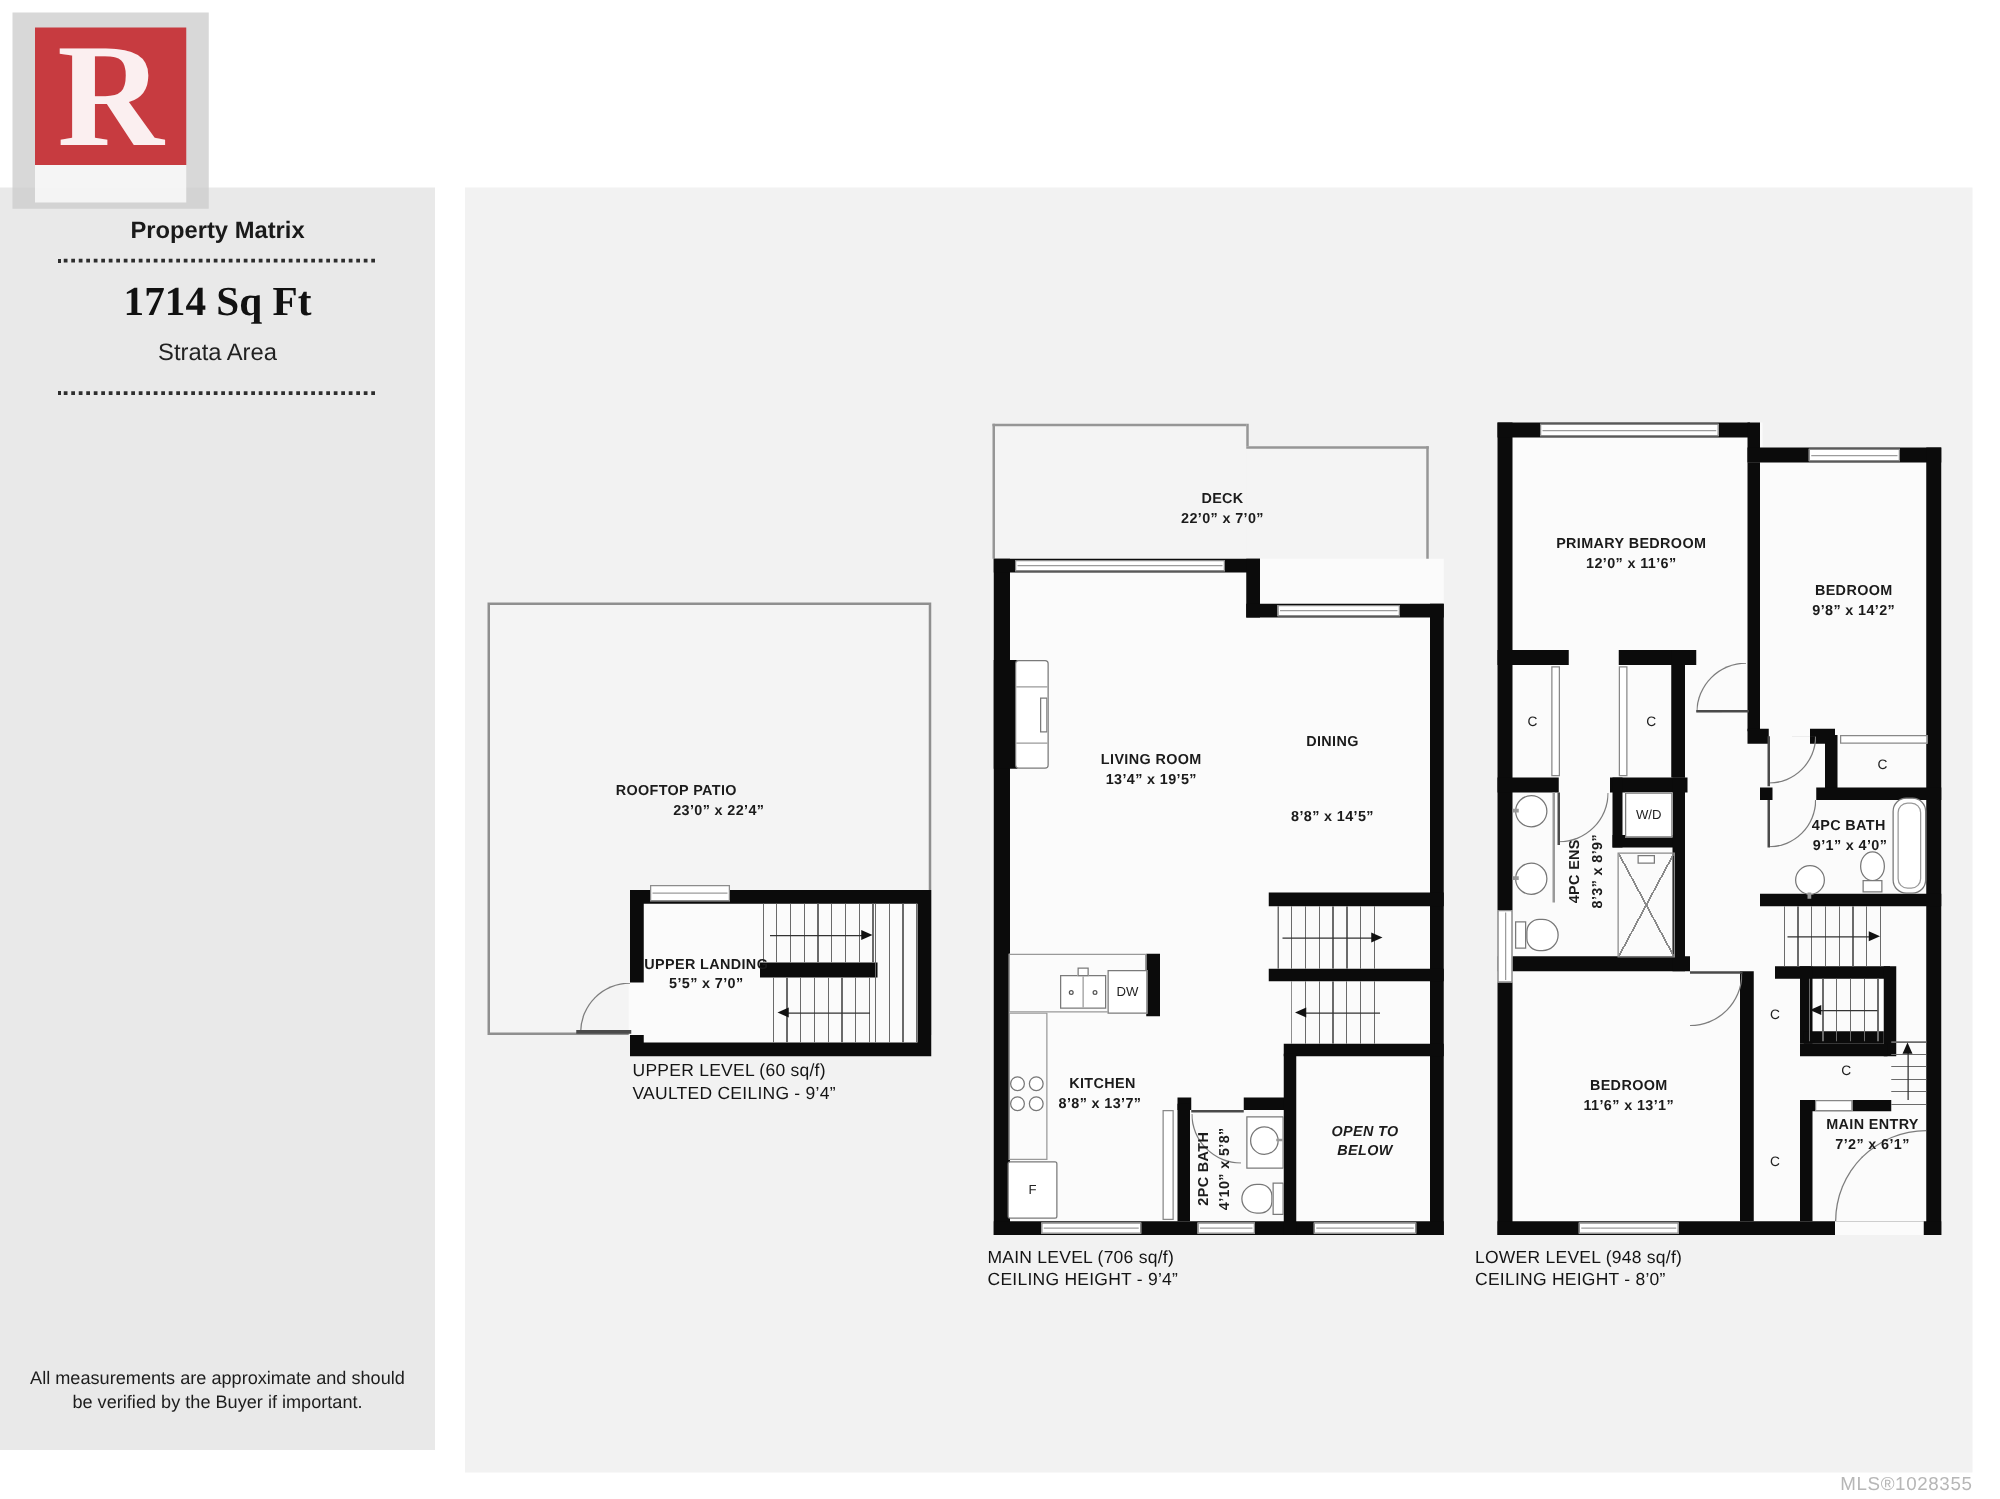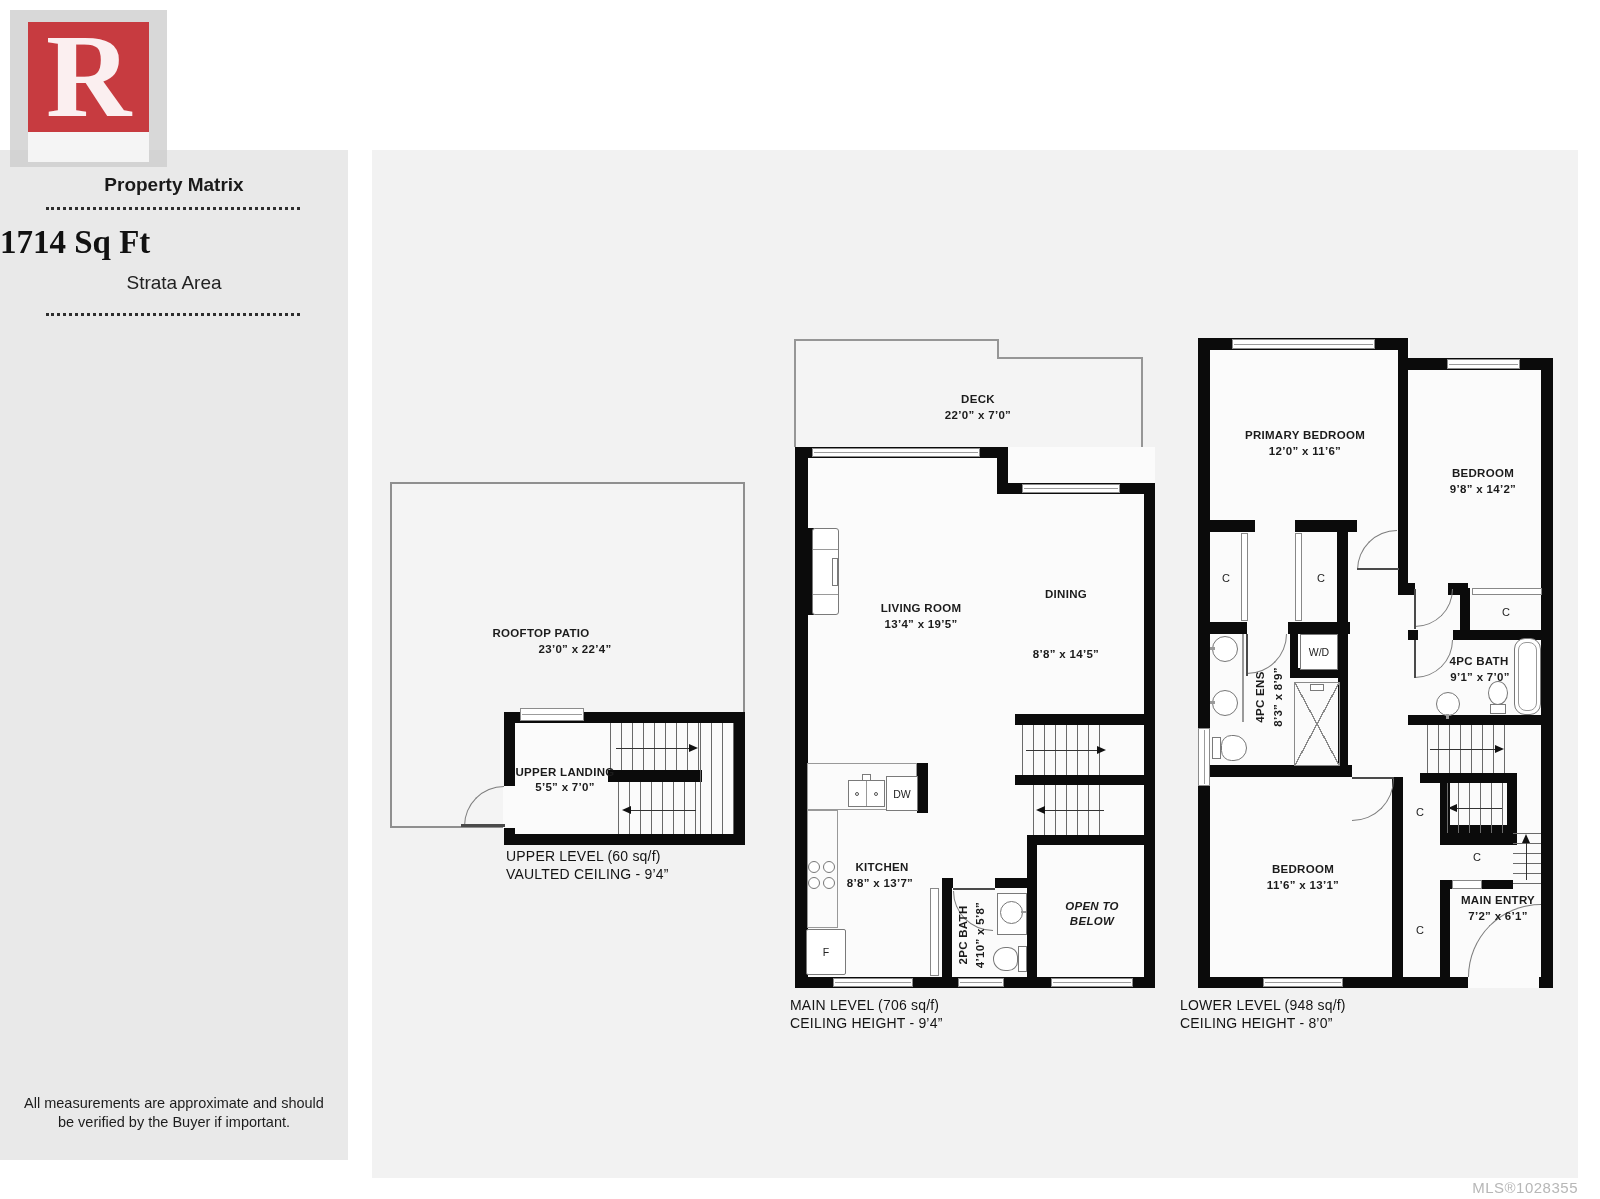--- a/index.html
+++ b/index.html
@@ -17,21 +17,21 @@
           display:flex;align-items:center;justify-content:center;overflow:visible;}
   #wm-red span{font-family:"Liberation Serif",serif;font-weight:700;font-size:118px;line-height:100px;color:rgba(255,255,255,.92);}
   #wm-white{position:absolute;left:18px;top:122px;width:121px;height:30px;background:rgba(255,255,255,.75);}
   #wm-text{position:absolute;left:2px;top:174px;z-index:41;font-size:43px;font-weight:500;letter-spacing:3px;
            color:rgba(122,122,122,.55);white-space:nowrap;}
   #wm-text sup{font-size:15px;}
   
   #sidebar{position:absolute;left:0;top:150px;width:348px;height:1010px;background:#e9e9e9;}
   #brand{position:absolute;left:0;width:348px;top:24px;text-align:center;font-size:19px;font-weight:700;color:#1a1a1a;}
   .dotted{position:absolute;left:46px;width:254px;border-top:3px dotted #2e2e2e;}
-  #areaval{position:absolute;left:0;width:348px;top:74px;text-align:left;
+  #areaval{position:absolute;left:0;width:348px;top:74px;text-align:center;
            font-family:"Liberation Serif",serif;font-weight:700;font-size:33px;color:#111;}
   #arealab{position:absolute;left:0;width:348px;top:122px;text-align:center;font-size:19px;color:#222;}
   #disclaimer{position:absolute;left:24px;top:944px;width:300px;text-align:center;font-size:14.5px;line-height:1.32;color:#1d1d1d;}
   
   #panel{position:absolute;left:372px;top:150px;width:1206px;height:1028px;background:#f2f2f2;}
   #mls{position:absolute;right:22px;top:1179px;font-size:15px;color:#b7b7b7;letter-spacing:.5px;}
   
   .w{position:absolute;background:#0b0b0b;}
   .room{position:absolute;background:#fbfbfb;}
   .outline{position:absolute;background:#f4f4f4;box-sizing:border-box;}
@@ -252,21 +252,21 @@
 
   <div class="w" style="left:1460px;top:588px;width:10px;height:44px;"></div>
   <div class="slide" style="left:1472px;top:588px;width:70px;height:7px;"></div>
   <div class="clab" style="left:1506px;top:612px;">C</div>
 
   <div class="w" style="left:1408px;top:630px;width:10px;height:10px;"></div>
   <div class="w" style="left:1453px;top:630px;width:100px;height:10px;"></div>
   <div class="arc arc-br" style="left:1415px;top:640px;width:38px;height:38px;"></div>
   <div class="leaf" style="left:1414px;top:640px;width:2px;height:38px;"></div>
   <div class="lab" style="left:1479px;top:656px;">4PC BATH</div>
-  <div class="lab" style="left:1480px;top:672px;">9’1” x 7’0”</div>
+  <div class="lab" style="left:1480px;top:672px;">9’1” x 4’0”</div>
   <div class="circ" style="left:1436px;top:692px;width:24px;height:24px;"></div>
   <div class="thin" style="left:1446px;top:714px;width:3px;height:5px;"></div>
   <div class="circ" style="left:1488px;top:681px;width:20px;height:24px;"></div>
   <div class="fix" style="left:1490px;top:704px;width:16px;height:10px;"></div>
   <div class="tub" style="left:1514px;top:638px;width:27px;height:77px;">
       <div></div>
     </div>
   <div class="w" style="left:1408px;top:715px;width:145px;height:10px;"></div>
 
   <div class="treads-v" style="left:1427px;top:725px;width:81px;height:48px;"></div>

